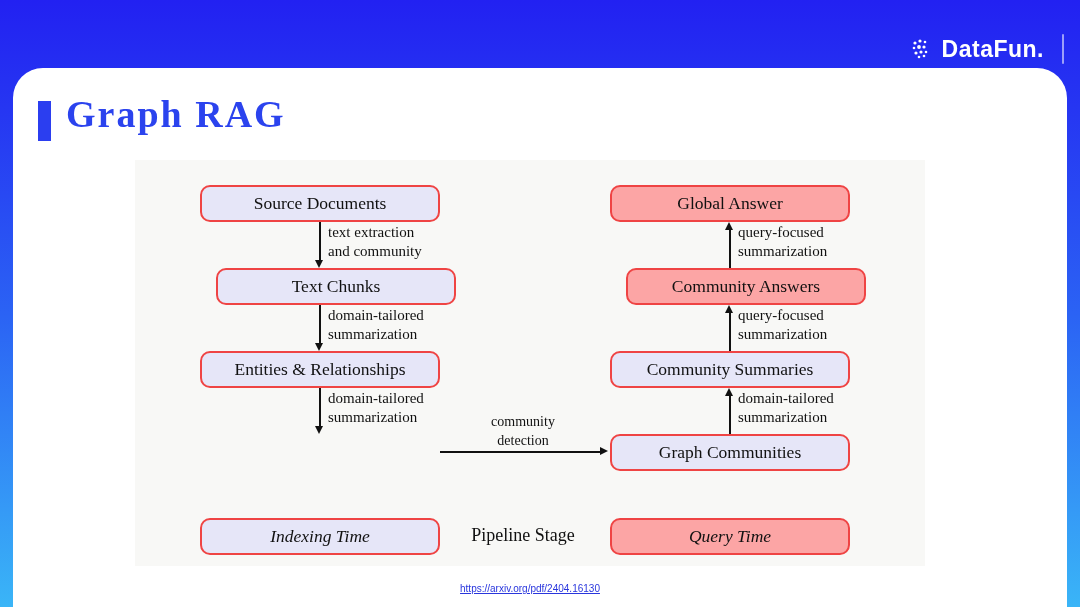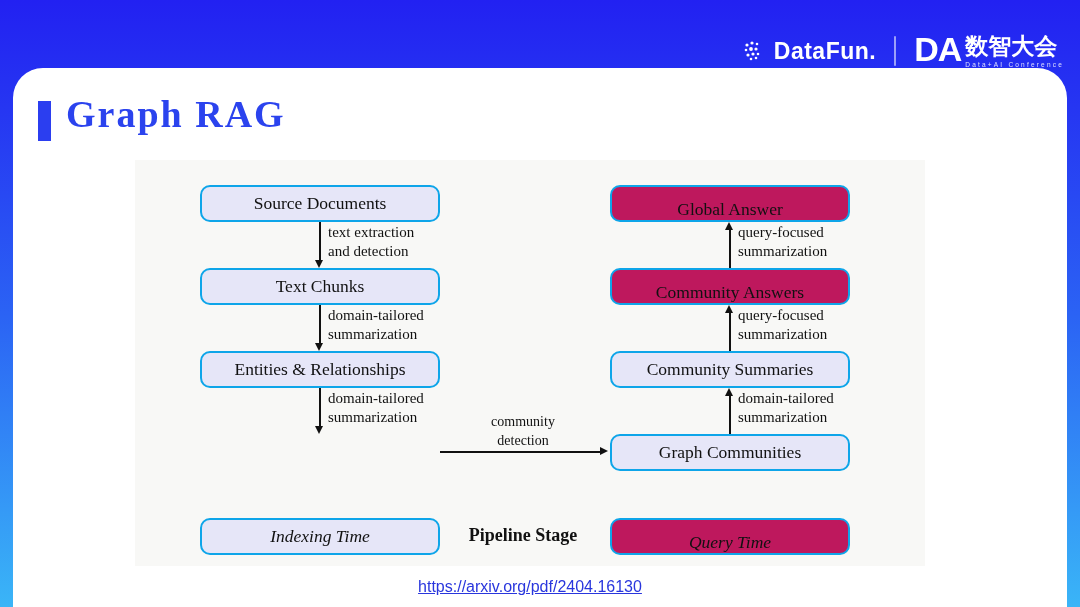--- a/index.html
+++ b/index.html
@@ -34,29 +34,29 @@
     font-family:"Liberation Serif", serif; font-size:38px; letter-spacing:2px; color:#2b43ee;
   }
 
   
   .figure {
     position:absolute; left:122px; top:92px; width:790px; height:406px;
     background:#f8f8f6; font-family:"Liberation Serif", serif; color:#111;
   }
   .node {
     position:absolute; width:240px; height:37px;
-    border:2px solid #0ea5e9; border-radius:10px;
+    border:2px solid #ef4444; border-radius:10px;
     display:flex; align-items:center; justify-content:center;
     font-size:17.5px;
   }
   .lavender { background:#e6e6f8; }
-  .green { background:#be185d;align-items:flex-end; }
+  .green { background:#fca5a5; }
   .col-l { left:65px; }
   .col-r { left:475px; }
-  .r1 { top:25px; } .r2 { top:108px; } .r3 { top:191px; } .r4 { top:274px; } .r5 { top:358px; }
+  .r1 { top:25px; } .r2 { top:108px;margin-left:16px; } .r3 { top:191px; } .r4 { top:274px; } .r5 { top:358px; }
   .time-node { font-style:italic; }
 
   .edge-label {
     position:absolute; font-size:15px; line-height:19px; white-space:nowrap;
   }
   .lbl-l { left:193px; }
   .lbl-r { left:603px; }
   .g1 { top:63px; } .g2 { top:146px; } .g3 { top:229px; }
 
   .vline { position:absolute; width:1.5px; background:#111; }
@@ -65,25 +65,25 @@
   .head-down { border-left:4.5px solid transparent; border-right:4.5px solid transparent; border-top:8px solid #111; }
   .head-up   { border-left:4.5px solid transparent; border-right:4.5px solid transparent; border-bottom:8px solid #111; }
   .head-right{ border-top:4.5px solid transparent; border-bottom:4.5px solid transparent; border-left:8px solid #111; }
 
   .bridge-label {
     position:absolute; left:328px; top:252px; width:120px;
     text-align:center; font-size:14px; line-height:19px;
   }
   .pipeline-label {
     position:absolute; left:308px; top:365px; width:160px;
-    text-align:center; font-weight:bold; font-size:18px;
+    text-align:center; font-weight:normal; font-size:18px;
   }
 
   .source-link-wrap { position:absolute; left:122px; top:510px; width:790px; text-align:center; }
-  .source-link { font-size:16px; color:#2936dd; text-decoration:underline; }
+  .source-link { font-size:10px; color:#2936dd; text-decoration:underline; }
 </style>
 </head>
 <body>
 
 <div class="page">
 
   <div class="brand">
     <div class="datafun">
       <svg width="26" height="26" viewBox="0 0 26 26">
         <g fill="#ffffff">
@@ -96,27 +96,20 @@
           <circle cx="6" cy="17" r="1.6"></circle>
             <circle cx="11" cy="16" r="1.6"></circle>
             <circle cx="16" cy="16" r="1.3"></circle>
           <circle cx="9" cy="21" r="1.3"></circle>
             <circle cx="14" cy="20" r="1.3"></circle>
         </g>
       </svg>
       <span class="datafun-text">DataFun.</span>
     </div>
     <div class="brand-divider"></div>
-    <div class="da-block">
-      <span class="da-text">DA</span>
-      <span class="conf-col">
-        <span class="conf-cn">数智大会</span>
-        <span class="conf-en">Data+AI Conference</span>
-      </span>
-    </div>
   </div>
 
   <div class="card">
 
     <div class="accent-bar"></div>
     <h1 class="slide-title">Graph RAG</h1>
 
     <div class="figure">
 
       <div class="node lavender col-l r1">
@@ -154,21 +147,21 @@
       <div class="head head-up" style="left:590px; top:145px;"></div>
       <div class="vline" style="left:594px; top:153px; height:38px;"></div>
       <div class="head head-up" style="left:590px; top:228px;"></div>
       <div class="vline" style="left:594px; top:236px; height:38px;"></div>
 
       <div class="hline" style="left:305px; top:291px; width:161px;"></div>
       <div class="head head-right" style="left:465px; top:287px;"></div>
 
       <div class="edge-label lbl-l g1">
         <div>text extraction</div>
-        <div>and detection</div>
+        <div>and community</div>
       </div>
       <div class="edge-label lbl-l g2">
         <div>domain-tailored</div>
         <div>summarization</div>
       </div>
       <div class="edge-label lbl-l g3">
         <div>domain-tailored</div>
         <div>summarization</div>
       </div>
 

